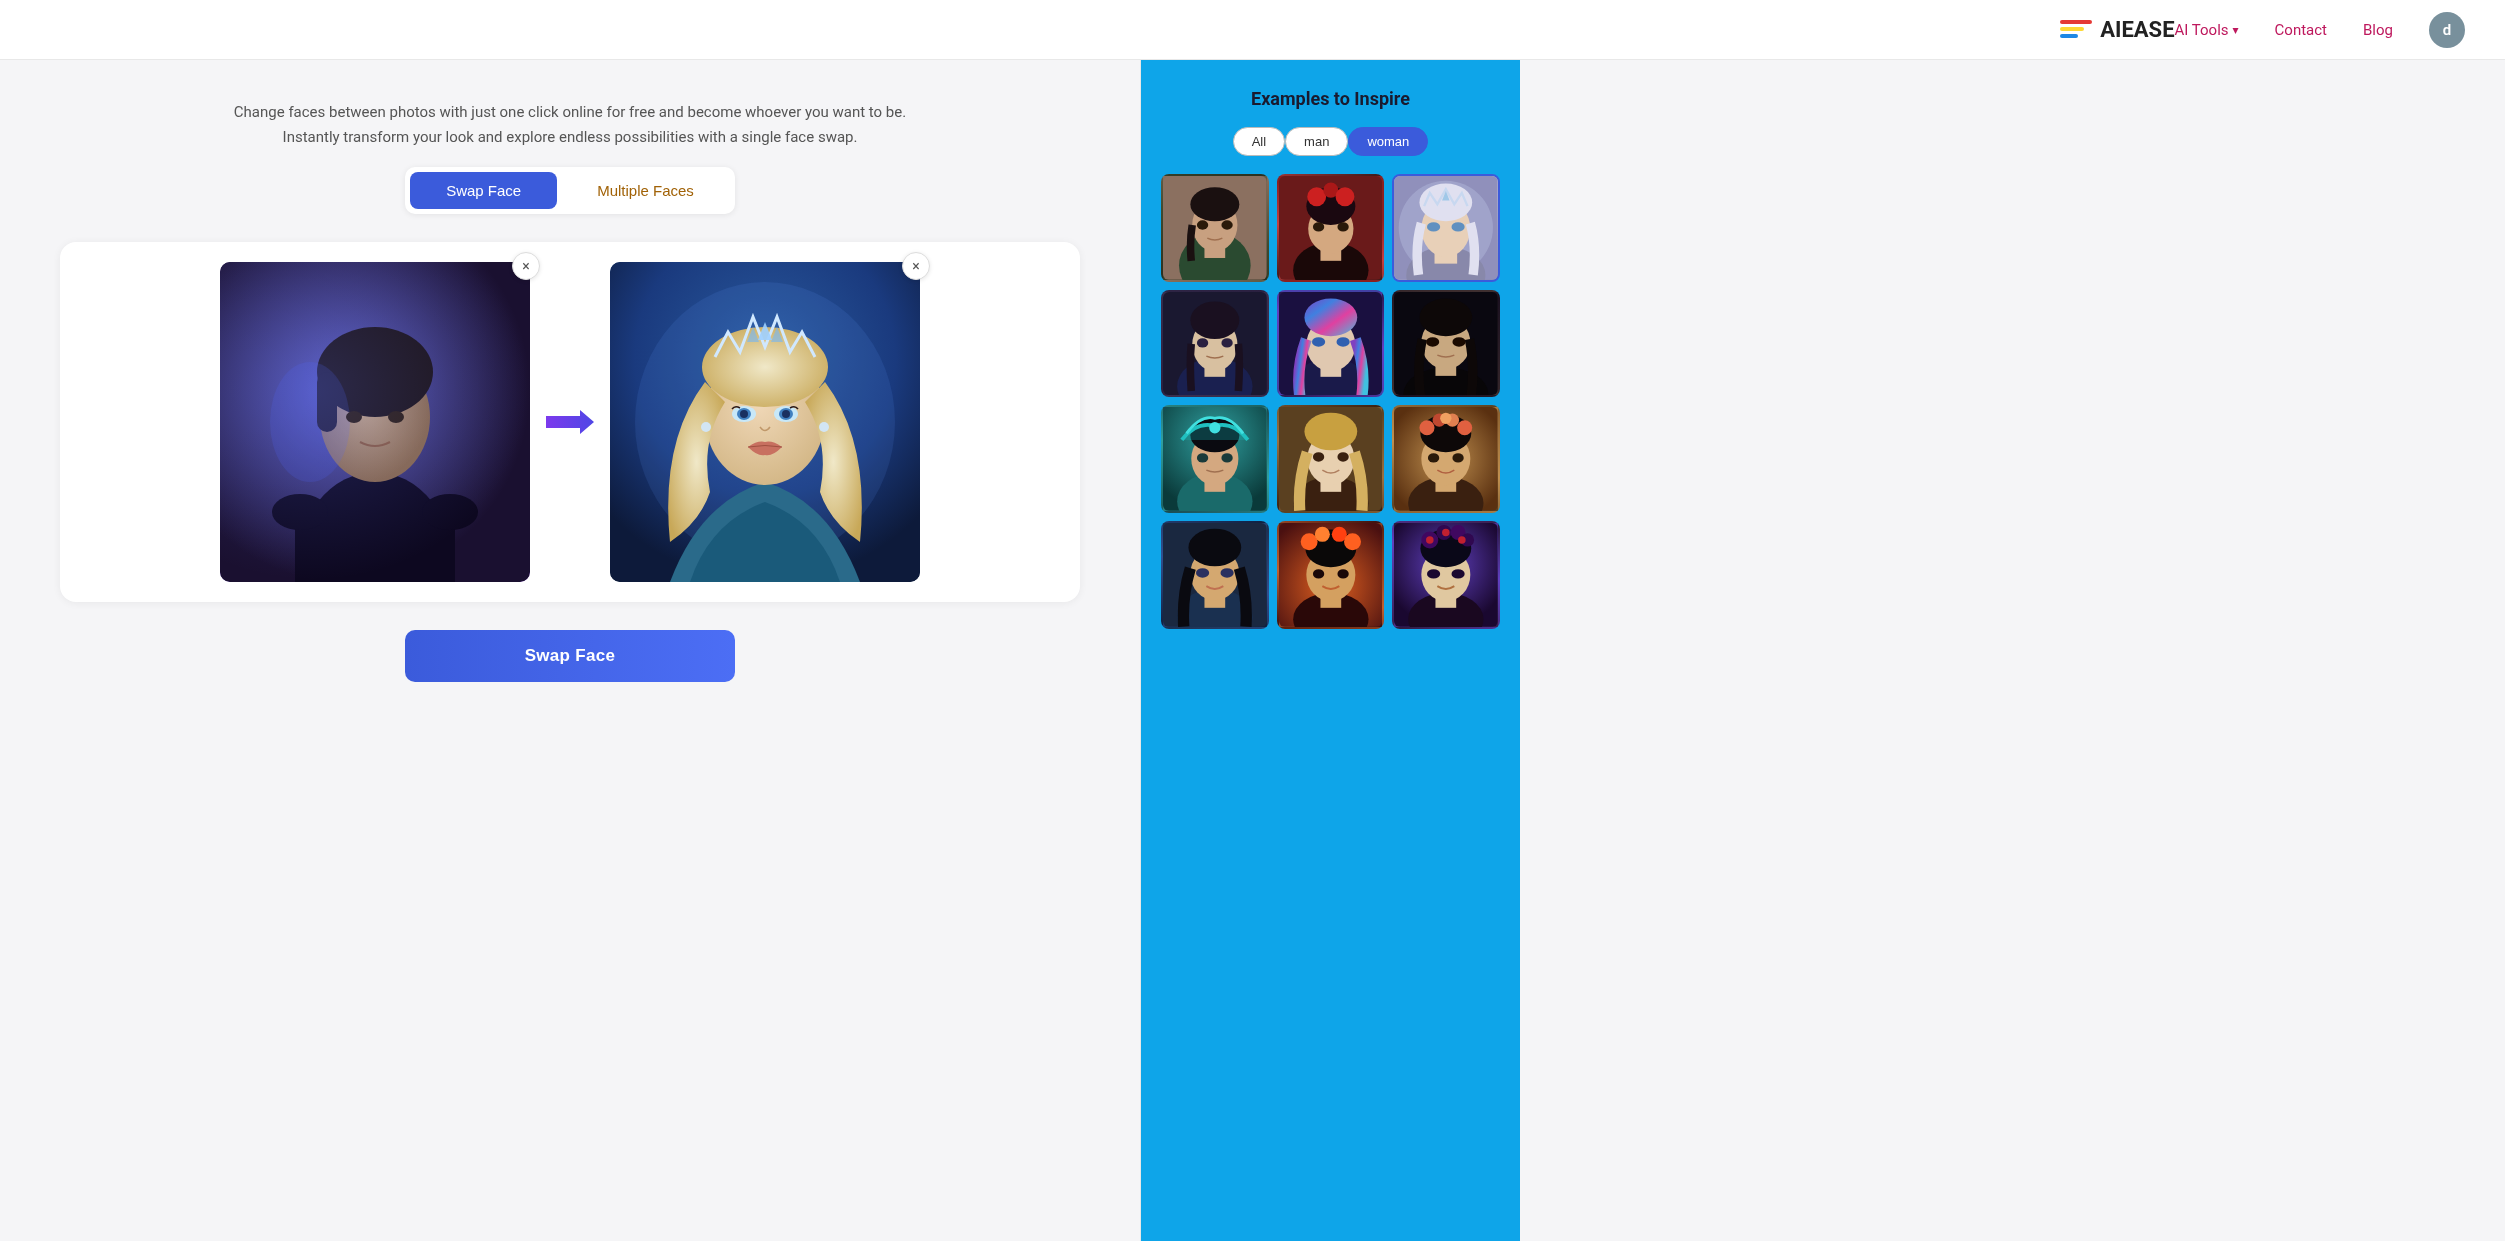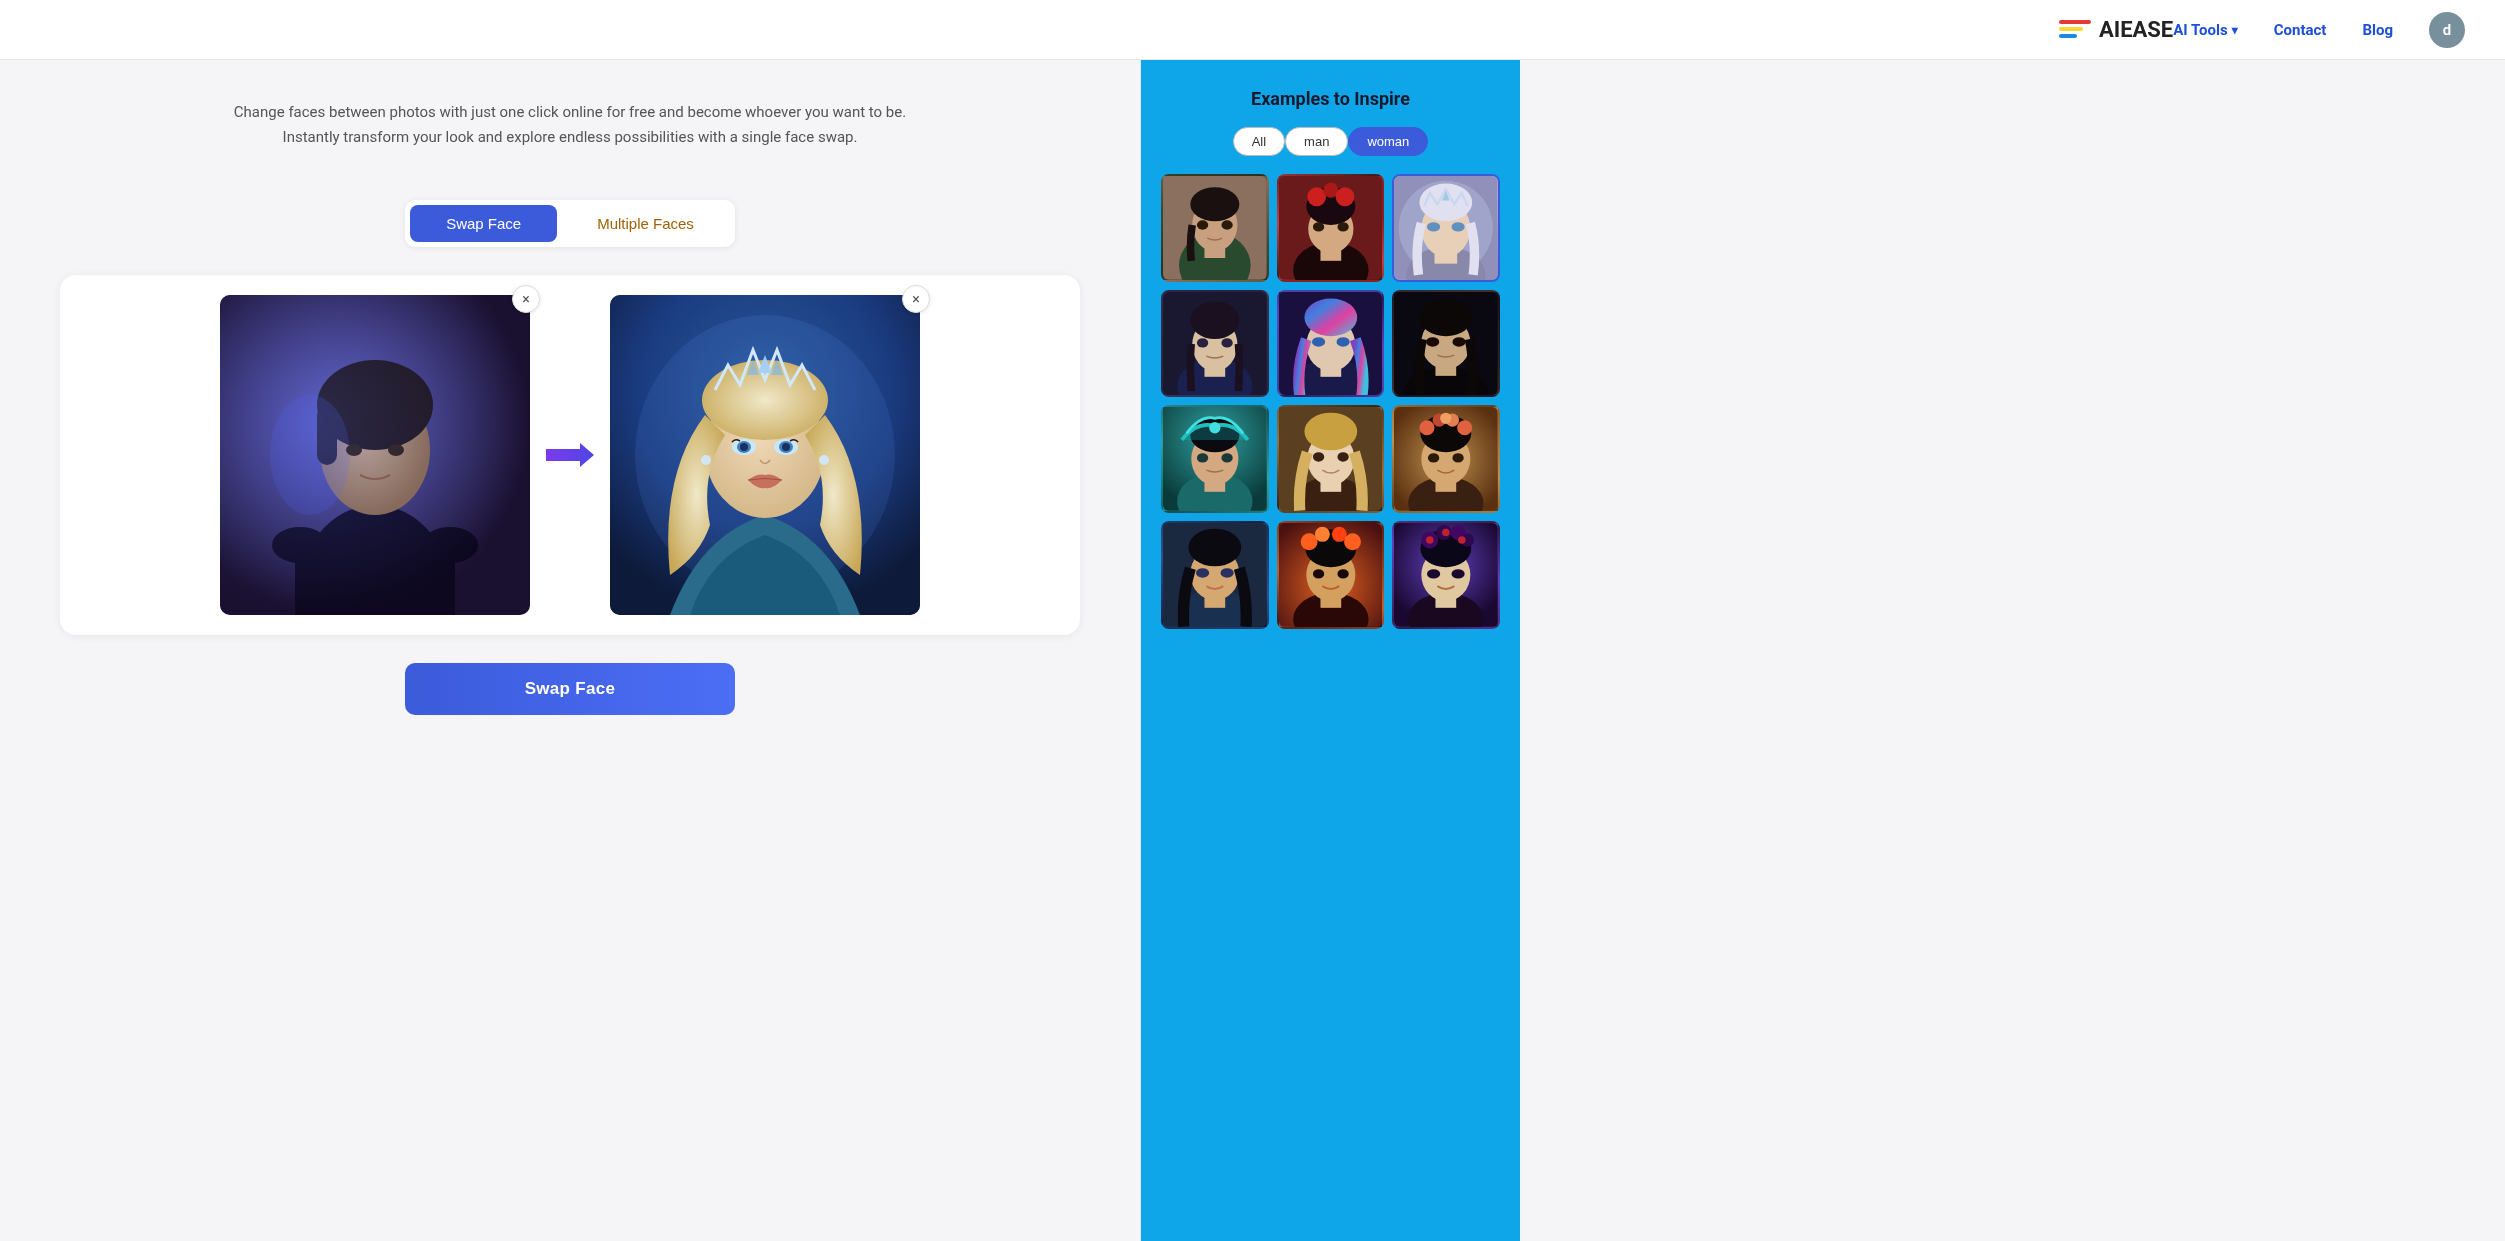--- a/index.html
+++ b/index.html
@@ -45,26 +45,25 @@
     .logo-icon span:nth-child(1) { background: #e53935; width: 100%; }
     .logo-icon span:nth-child(2) { background: #fdd835; width: 75%; }
     .logo-icon span:nth-child(3) { background: #1e88e5; width: 55%; }
     .navbar-nav {
       display: flex;
       align-items: center;
       gap: 36px;
     }
     .nav-item {
       font-size: 15px;
-      color: #1d4ed8;
+      color: #be185d;
       cursor: pointer;
       display: flex;
       align-items: center;
       gap: 4px;
-      font-weight: bold;
     }
     .nav-avatar {
       width: 36px;
       height: 36px;
       border-radius: 50%;
       background: #78909c;
       display: flex;
       align-items: center;
       justify-content: center;
       color: #fff;
@@ -92,21 +91,21 @@
       font-weight: 700;
       color: #1a1a2e;
       margin-bottom: 18px;
     }
     .page-subtitle {
       text-align: center;
       font-size: 15px;
       color: #555;
       line-height: 1.65;
       max-width: 720px;
-      margin: 0 auto 50px;
+      margin: 0 auto 17px;
     }
 
     
     .tabs-container {
       display: flex;
       justify-content: center;
       margin-bottom: 28px;
     }
     .tab-group {
       background: #fff;

